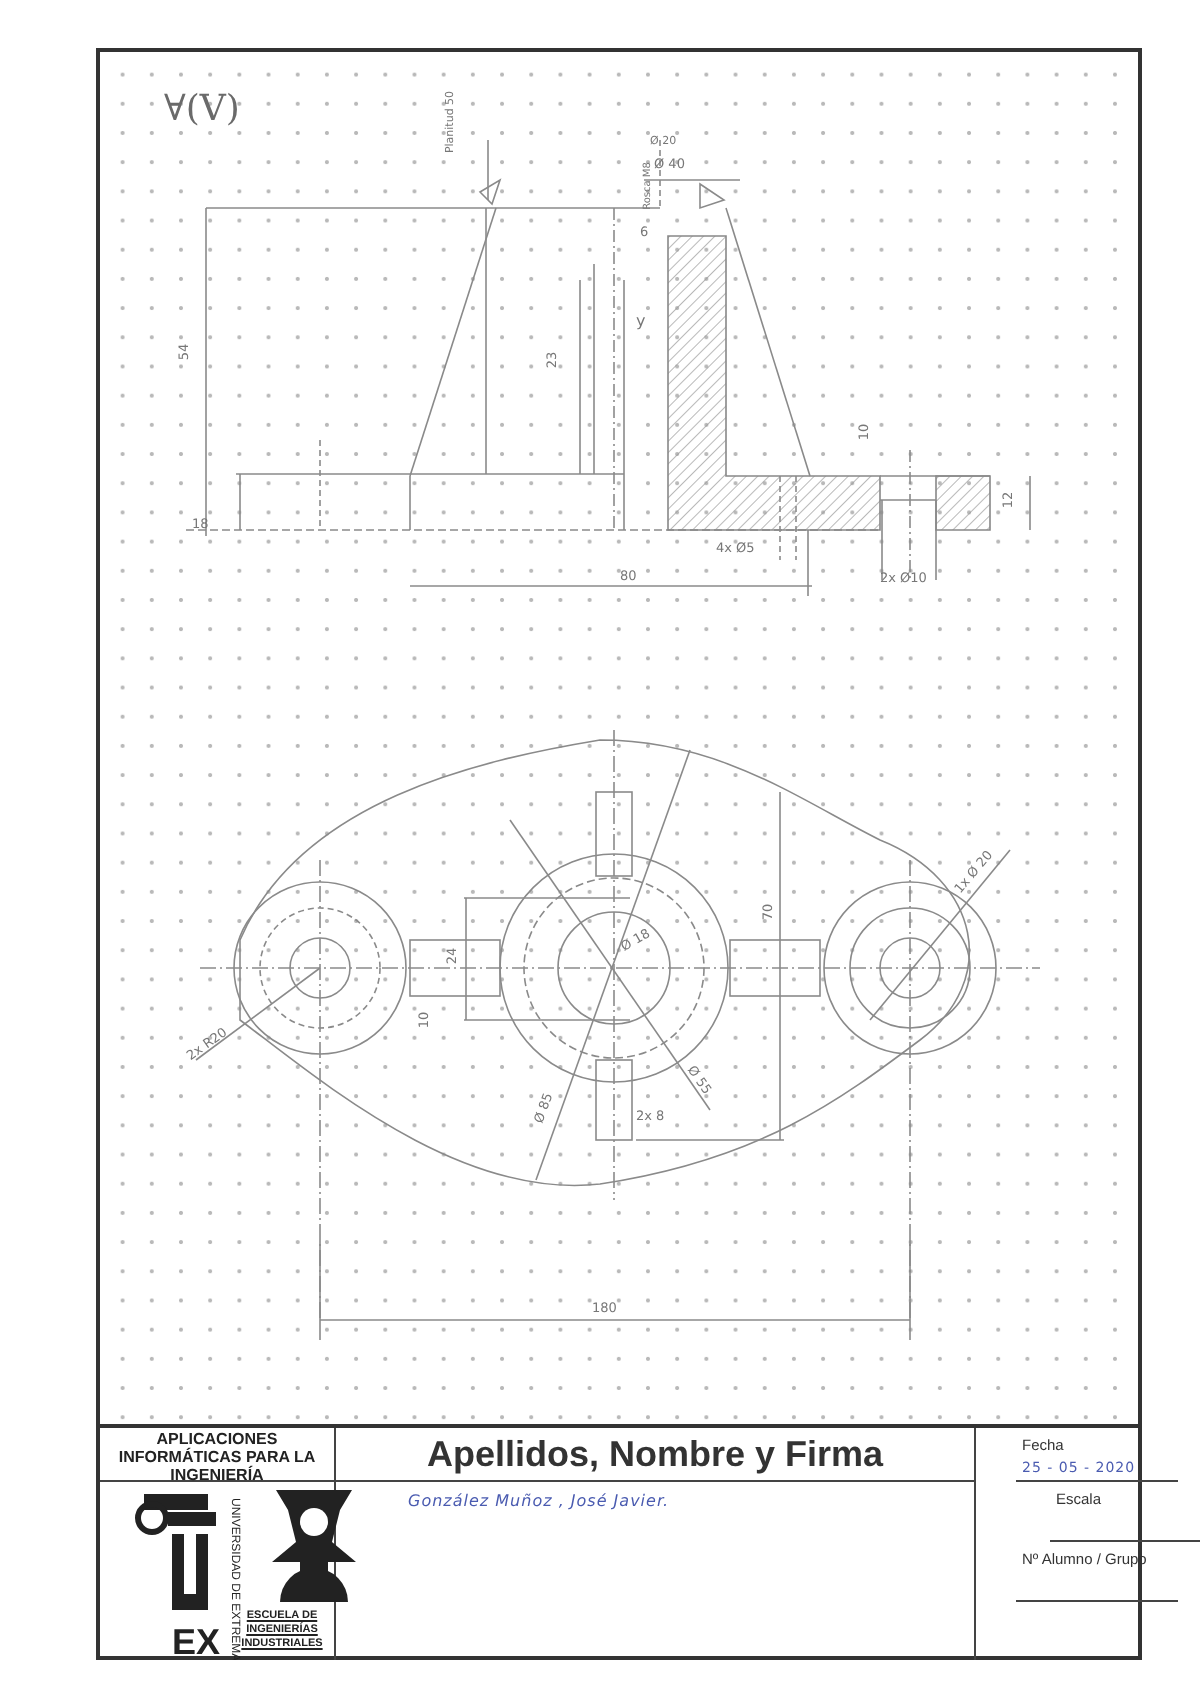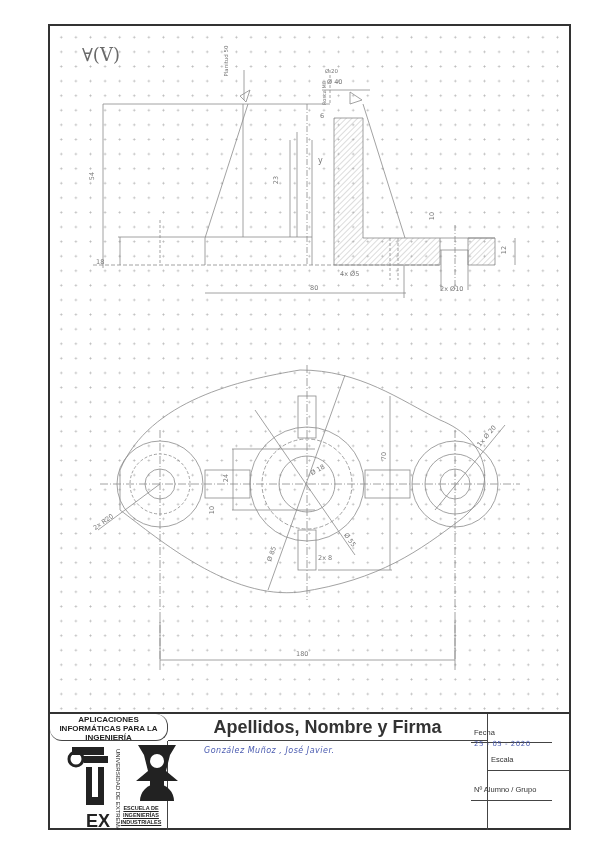--- a/index.html
+++ b/index.html
@@ -3,27 +3,27 @@
 <meta charset="utf-8">
 <style>
   html,body{margin:0;padding:0;background:#fff;}
   body{width:600px;height:848px;position:relative;overflow:hidden;font-family:"Liberation Sans",sans-serif;color:#222;}
   .frame{position:absolute;left:48px;top:24px;width:523px;height:806px;border:2px solid #333;box-sizing:border-box;
     background-image:radial-gradient(circle,#b9b9b9 0.8px,transparent 1.2px);background-size:14.6px 14.6px;background-position:4px 4px;}
   .drawing{position:absolute;left:0;top:0;}
   .tb{position:absolute;left:48px;top:712px;width:523px;height:118px;background:#fff;border:2px solid #333;box-sizing:border-box;}
   .cell{position:absolute;box-sizing:border-box;}
   .course{left:0;top:0;width:118px;height:27px;border-right:1.5px solid #444;border-bottom:1.5px solid #444;
-    font-size:8px;font-weight:bold;text-align:center;line-height:9px;padding-top:1px;color:#222;border-radius:12px;}
+    font-size:8px;font-weight:bold;text-align:center;line-height:9px;padding-top:1px;color:#222;}
   .logos{left:0;top:27px;width:118px;height:89px;border-right:1.5px solid #444;padding-left:16px;}
   .namehdr{left:118px;top:0;width:320px;height:27px;border-right:1.5px solid #444;border-bottom:1.5px solid #444;
     font-size:18px;font-weight:bold;text-align:center;line-height:27px;color:#333;}
   .nameval{left:118px;top:27px;width:320px;height:89px;border-right:1.5px solid #444;padding:5px 0 0 36px;
     font-family:"DejaVu Sans",sans-serif;font-size:8px;color:#4a5bb0;font-style:italic;letter-spacing:0.5px;}
-  .rc{left:421px;width:81px;border-bottom:1.5px solid #444;font-size:7.5px;padding:14px 3px;color:#333;}
+  .rc{left:458px;width:81px;border-bottom:1.5px solid #444;font-size:7.5px;padding:4px 3px;color:#333;}
   .rc .hw{display:block;font-family:"DejaVu Sans",sans-serif;font-size:7px;color:#4a5bb0;margin-top:3px;letter-spacing:0.5px;}
   .handnote{position:absolute;font-family:"DejaVu Serif",serif;color:#6a6a6a;}
   .dimtxt{position:absolute;font-family:"DejaVu Sans",sans-serif;font-size:6.5px;color:#777;white-space:nowrap;}
 </style>
 </head>
 <body>
 
 <div class="frame"></div>
 
 <svg class="drawing" width="600" height="848" stroke="#8a8a8a" fill="none" stroke-width="0.8">
@@ -107,21 +107,21 @@
 <div class="dimtxt" style="left:210px;top:58px;transform:rotate(-90deg);font-size:5.5px;">Planitud 50</div>
 <div class="dimtxt" style="left:327px;top:78px;">Ø 40</div>
 <div class="dimtxt" style="left:325px;top:70px;font-size:5.5px;transform:translateY(-2px);">Ø 20</div>
 <div class="dimtxt" style="left:312px;top:90px;transform:rotate(-90deg);font-size:5px;">Rosca M8</div>
 <div class="dimtxt" style="left:320px;top:112px;">6</div>
 <div class="dimtxt" style="left:88px;top:172px;transform:rotate(-90deg);">54</div>
 <div class="dimtxt" style="left:272px;top:176px;transform:rotate(-90deg);">23</div>
 <div class="dimtxt" style="left:318px;top:156px;font-size:8px;">y</div>
 <div class="dimtxt" style="left:96px;top:258px;">18</div>
 <div class="dimtxt" style="left:310px;top:284px;">80</div>
-<div class="dimtxt" style="left:340px;top:270px;text-align:right;">4x Ø5</div>
+<div class="dimtxt" style="left:358px;top:270px;text-align:right;">4x Ø5</div>
 <div class="dimtxt" style="left:428px;top:212px;transform:rotate(-90deg);">10</div>
 <div class="dimtxt" style="left:500px;top:246px;transform:rotate(-90deg);">12</div>
 <div class="dimtxt" style="left:440px;top:285px;">2x Ø10</div>
 
 <div class="dimtxt" style="left:92px;top:518px;transform:rotate(-35deg);">2x R20</div>
 <div class="dimtxt" style="left:474px;top:432px;transform:rotate(-50deg);">1x Ø 20</div>
 <div class="dimtxt" style="left:264px;top:550px;transform:rotate(-70deg);">Ø 85</div>
 <div class="dimtxt" style="left:342px;top:536px;transform:rotate(55deg);">Ø 55</div>
 <div class="dimtxt" style="left:310px;top:466px;transform:rotate(-30deg);">Ø 18</div>
 <div class="dimtxt" style="left:222px;top:474px;transform:rotate(-90deg);">24</div>

